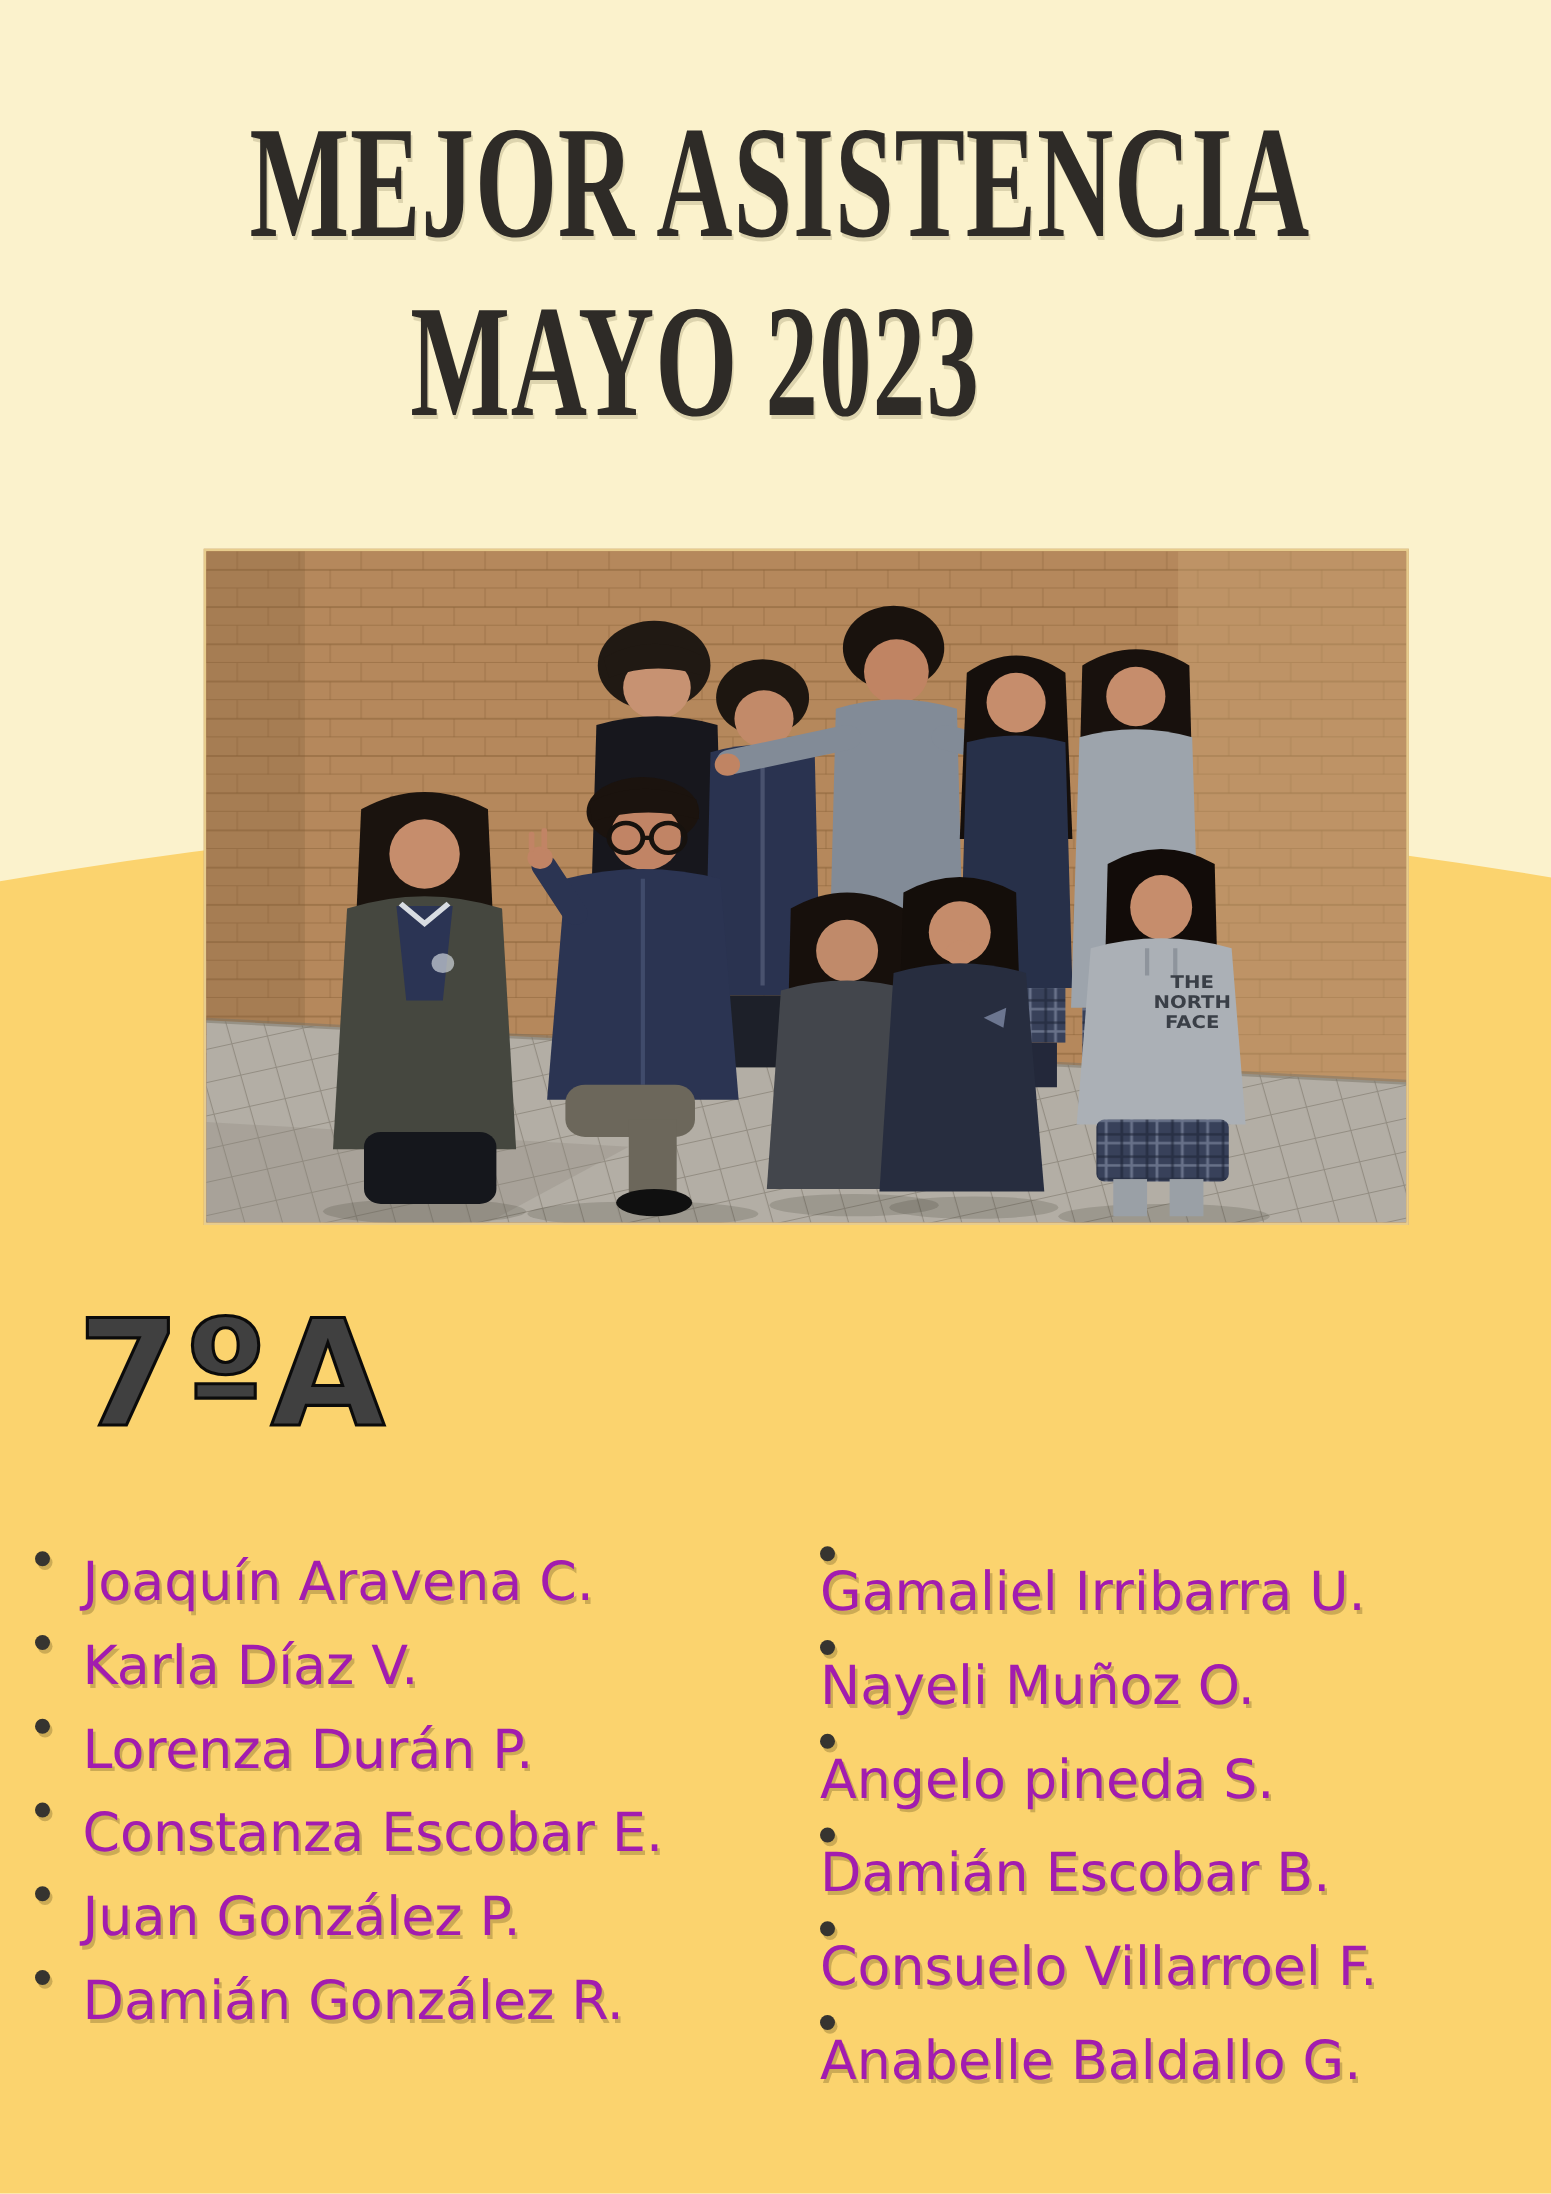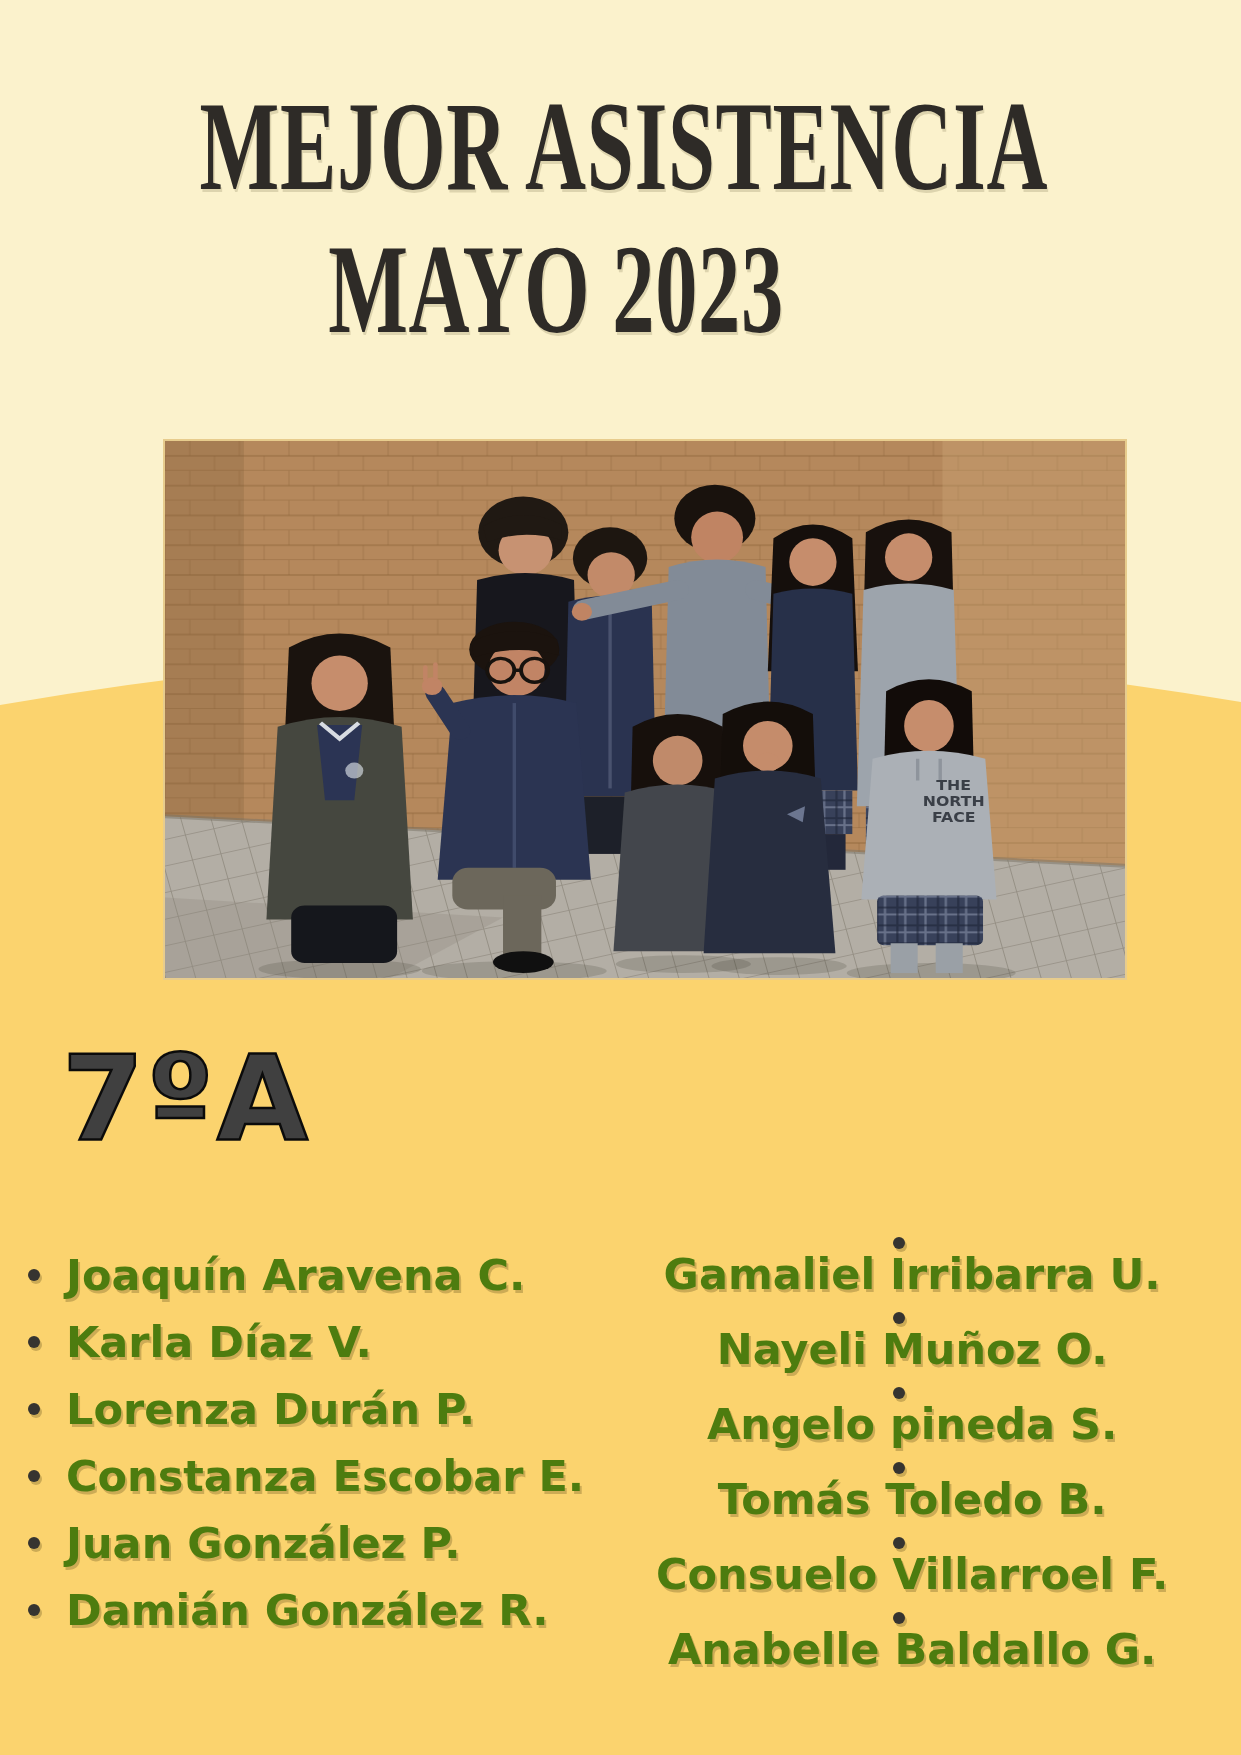--- a/index.html
+++ b/index.html
@@ -49,22 +49,22 @@
     -webkit-text-stroke:2.5px #0B0B0B;
   }
   
   .roster-col{
     position:absolute;z-index:2;
     list-style:none;margin:0;padding:0;
   }
   .roster-left{left:28px;top:1241px;}
   .roster-right{left:656px;top:1237px;}
   .roster-col li{
-    display:flex;align-items:center;
-    font-size:43px;font-weight:700;color:#4d7c0f;
+    display:flex;
+    font-size:43px;font-weight:400;color:#a21caf;
     white-space:nowrap;
     text-shadow:2px 3px 0 rgba(130,105,45,0.38);
   }
   .roster-left li{height:67px;}
   .roster-right li{height:75px;flex-direction:column;}
   .dot{
     flex:0 0 auto;
     width:12px;height:12px;border-radius:50%;
     background:#363430;
     margin-right:26px;
@@ -255,21 +255,21 @@
     <li>
         <span class="dot"></span>
         <span>Nayeli Muñoz O.</span>
       </li>
     <li>
         <span class="dot"></span>
         <span>Angelo pineda S.</span>
       </li>
     <li>
         <span class="dot"></span>
-        <span>Tomás Toledo B.</span>
+        <span>Damián Escobar B.</span>
       </li>
     <li>
         <span class="dot"></span>
         <span>Consuelo Villarroel F.</span>
       </li>
     <li>
         <span class="dot"></span>
         <span>Anabelle Baldallo G.</span>
       </li>
   </ul>

